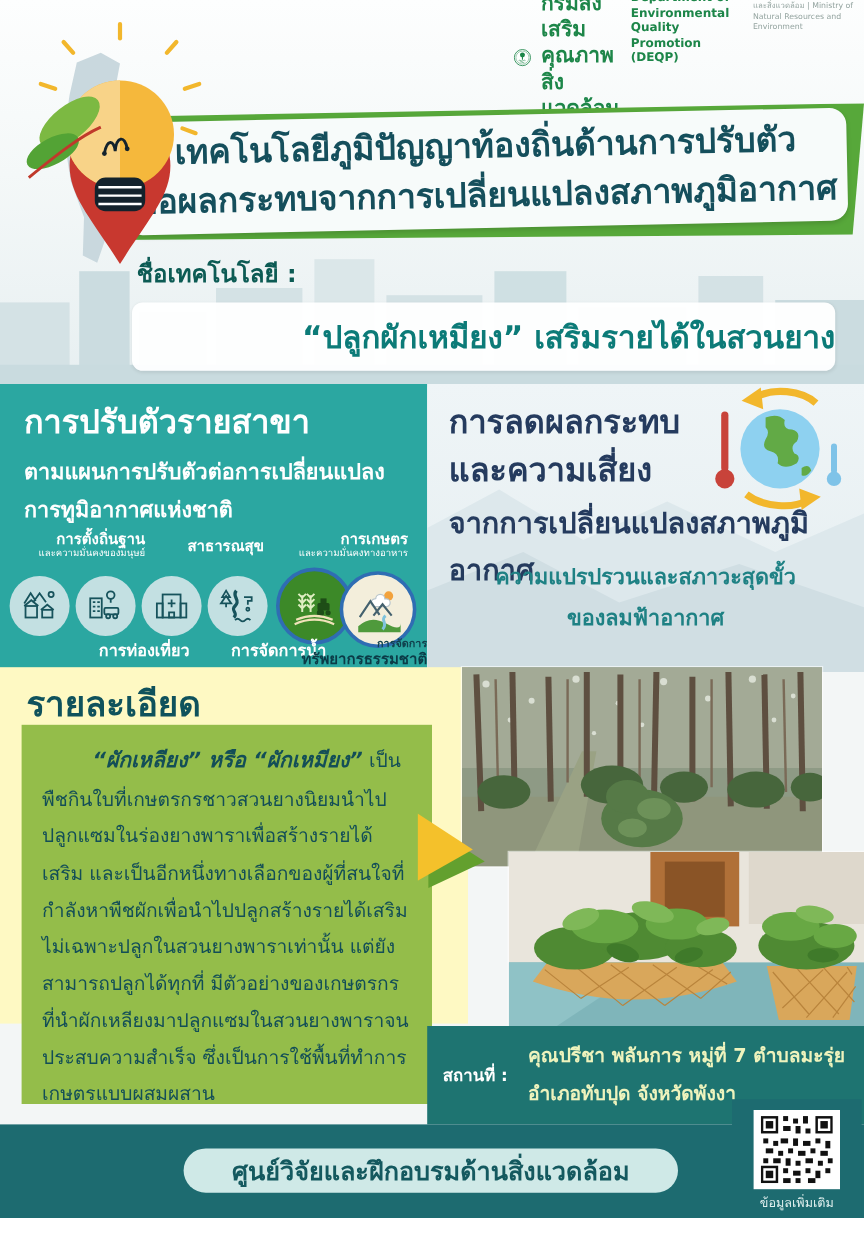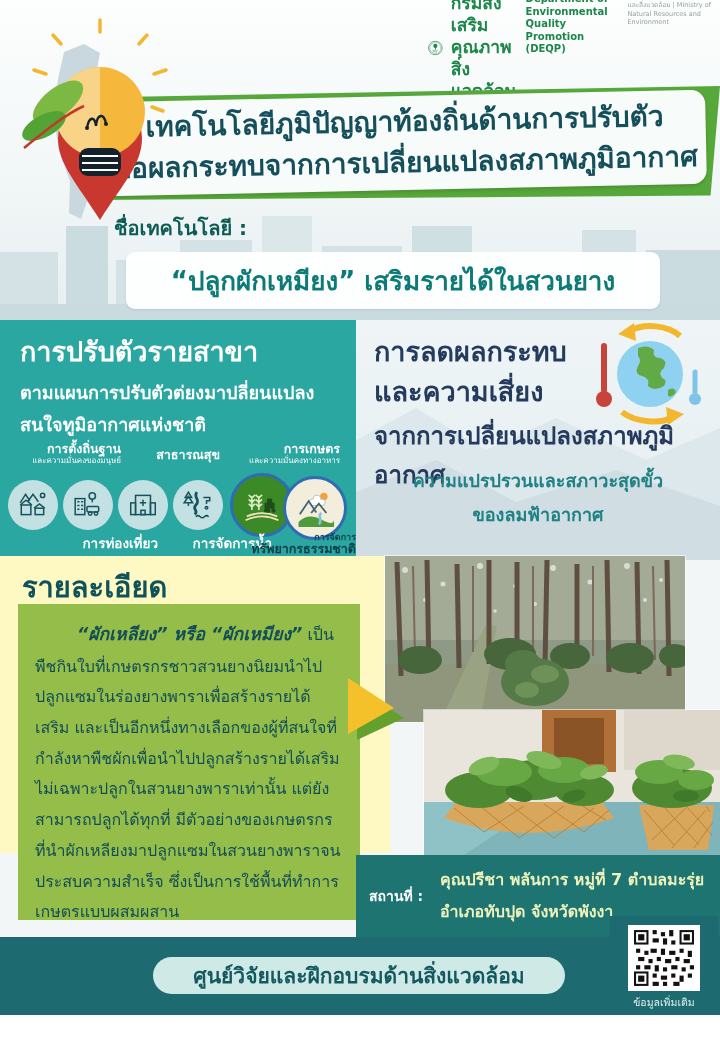--- a/index.html
+++ b/index.html
@@ -14,22 +14,22 @@
   .logo-th{font-size:17.5px;font-weight:bold;color:#1d8649;}
   .logo-en{font-size:10px;font-weight:bold;color:#1d8649;}
   .logo-min{font-size:6.5px;color:#93a39f;}
   .title-band{left:90px;top:86px;width:630px;height:114px;background:#57a83a;
     clip-path:polygon(0.5% 10%,100% 0%,98.5% 96%,0% 100%);}
   .title-card{left:104px;top:96px;width:602px;height:94px;background:#f7fbfa;border-radius:14px;
     transform:rotate(-1.2deg);display:flex;flex-direction:column;justify-content:center;align-items:center;
     box-shadow:0 2px 4px rgba(0,0,0,.15);}
   .title-line{font-size:28px;font-weight:800;color:#154f5c;line-height:1.45;white-space:nowrap;}
   .tech-label{left:114px;top:212px;font-size:20px;font-weight:bold;color:#0c5b54;}
-  .tech-bar{left:126px;top:252px;width:534px;height:57px;background:rgba(255,255,255,.95);border-radius:9px;
-    display:flex;align-items:center;justify-content:center;box-shadow:0 1px 3px rgba(0,0,0,.08);}
+  .tech-bar{left:110px;top:252px;width:586px;height:57px;background:rgba(255,255,255,.95);border-radius:9px;
+    display:flex;align-items:center;justify-content:flex-end;box-shadow:0 1px 3px rgba(0,0,0,.08);}
   .tech-name{font-size:26px;font-weight:800;color:#0c7b78;white-space:nowrap;}
   
   .adapt{left:0;top:320px;width:356px;height:240px;background:#2ba7a1;}
   .adapt-h{position:absolute;left:20px;top:10px;font-size:27px;font-weight:800;color:#fff;}
   .adapt-s{position:absolute;left:20px;font-size:18px;color:#fff;font-weight:600;}
   .sec-top,.sec-bot{position:absolute;text-align:right;color:#fff;line-height:1.15;}
   .sec-main{font-size:12.5px;font-weight:bold;}
   .sec-sub{font-size:8px;}
   .circle{position:absolute;border-radius:50%;background:#c3e0e2;display:flex;align-items:center;justify-content:center;}
   .c-sm{width:50px;height:50px;}
@@ -125,22 +125,22 @@
     <path d="M76 144 h36 M76 151 h36 M76 158 h36" stroke="#fff" stroke-width="2"></path>
   </svg>
 
   <div class="abs tech-label">ชื่อเทคโนโลยี :</div>
   <div class="abs tech-bar">
     <span class="tech-name">“ปลูกผักเหมียง” เสริมรายได้ในสวนยาง</span>
   </div>
 
   <div class="abs adapt">
     <div class="adapt-h">การปรับตัวรายสาขา</div>
-    <div class="adapt-s" style="top:58px;">ตามแผนการปรับตัวต่ยงมาปลี่ยนแปลง</div>
-    <div class="adapt-s" style="top:90px;">สนใจทูมิอากาศแห่งชาติ</div>
+    <div class="adapt-s" style="top:58px;">ตามแผนการปรับตัวต่อการเปลี่ยนแปลง</div>
+    <div class="adapt-s" style="top:90px;">การทูมิอากาศแห่งชาติ</div>
 
     <div class="sec-top" style="left:3px;top:122px;width:118px;">
       <div class="sec-main">การตั้งถิ่นฐาน</div>
       <div class="sec-sub">และความมั่นคงของมนุษย์</div>
     </div>
     <div class="sec-top" style="left:110px;top:128px;width:110px;">
       <div class="sec-main">สาธารณสุข</div>
     </div>
     <div class="sec-top" style="left:218px;top:122px;width:122px;">
       <div class="sec-main">การเกษตร</div>

